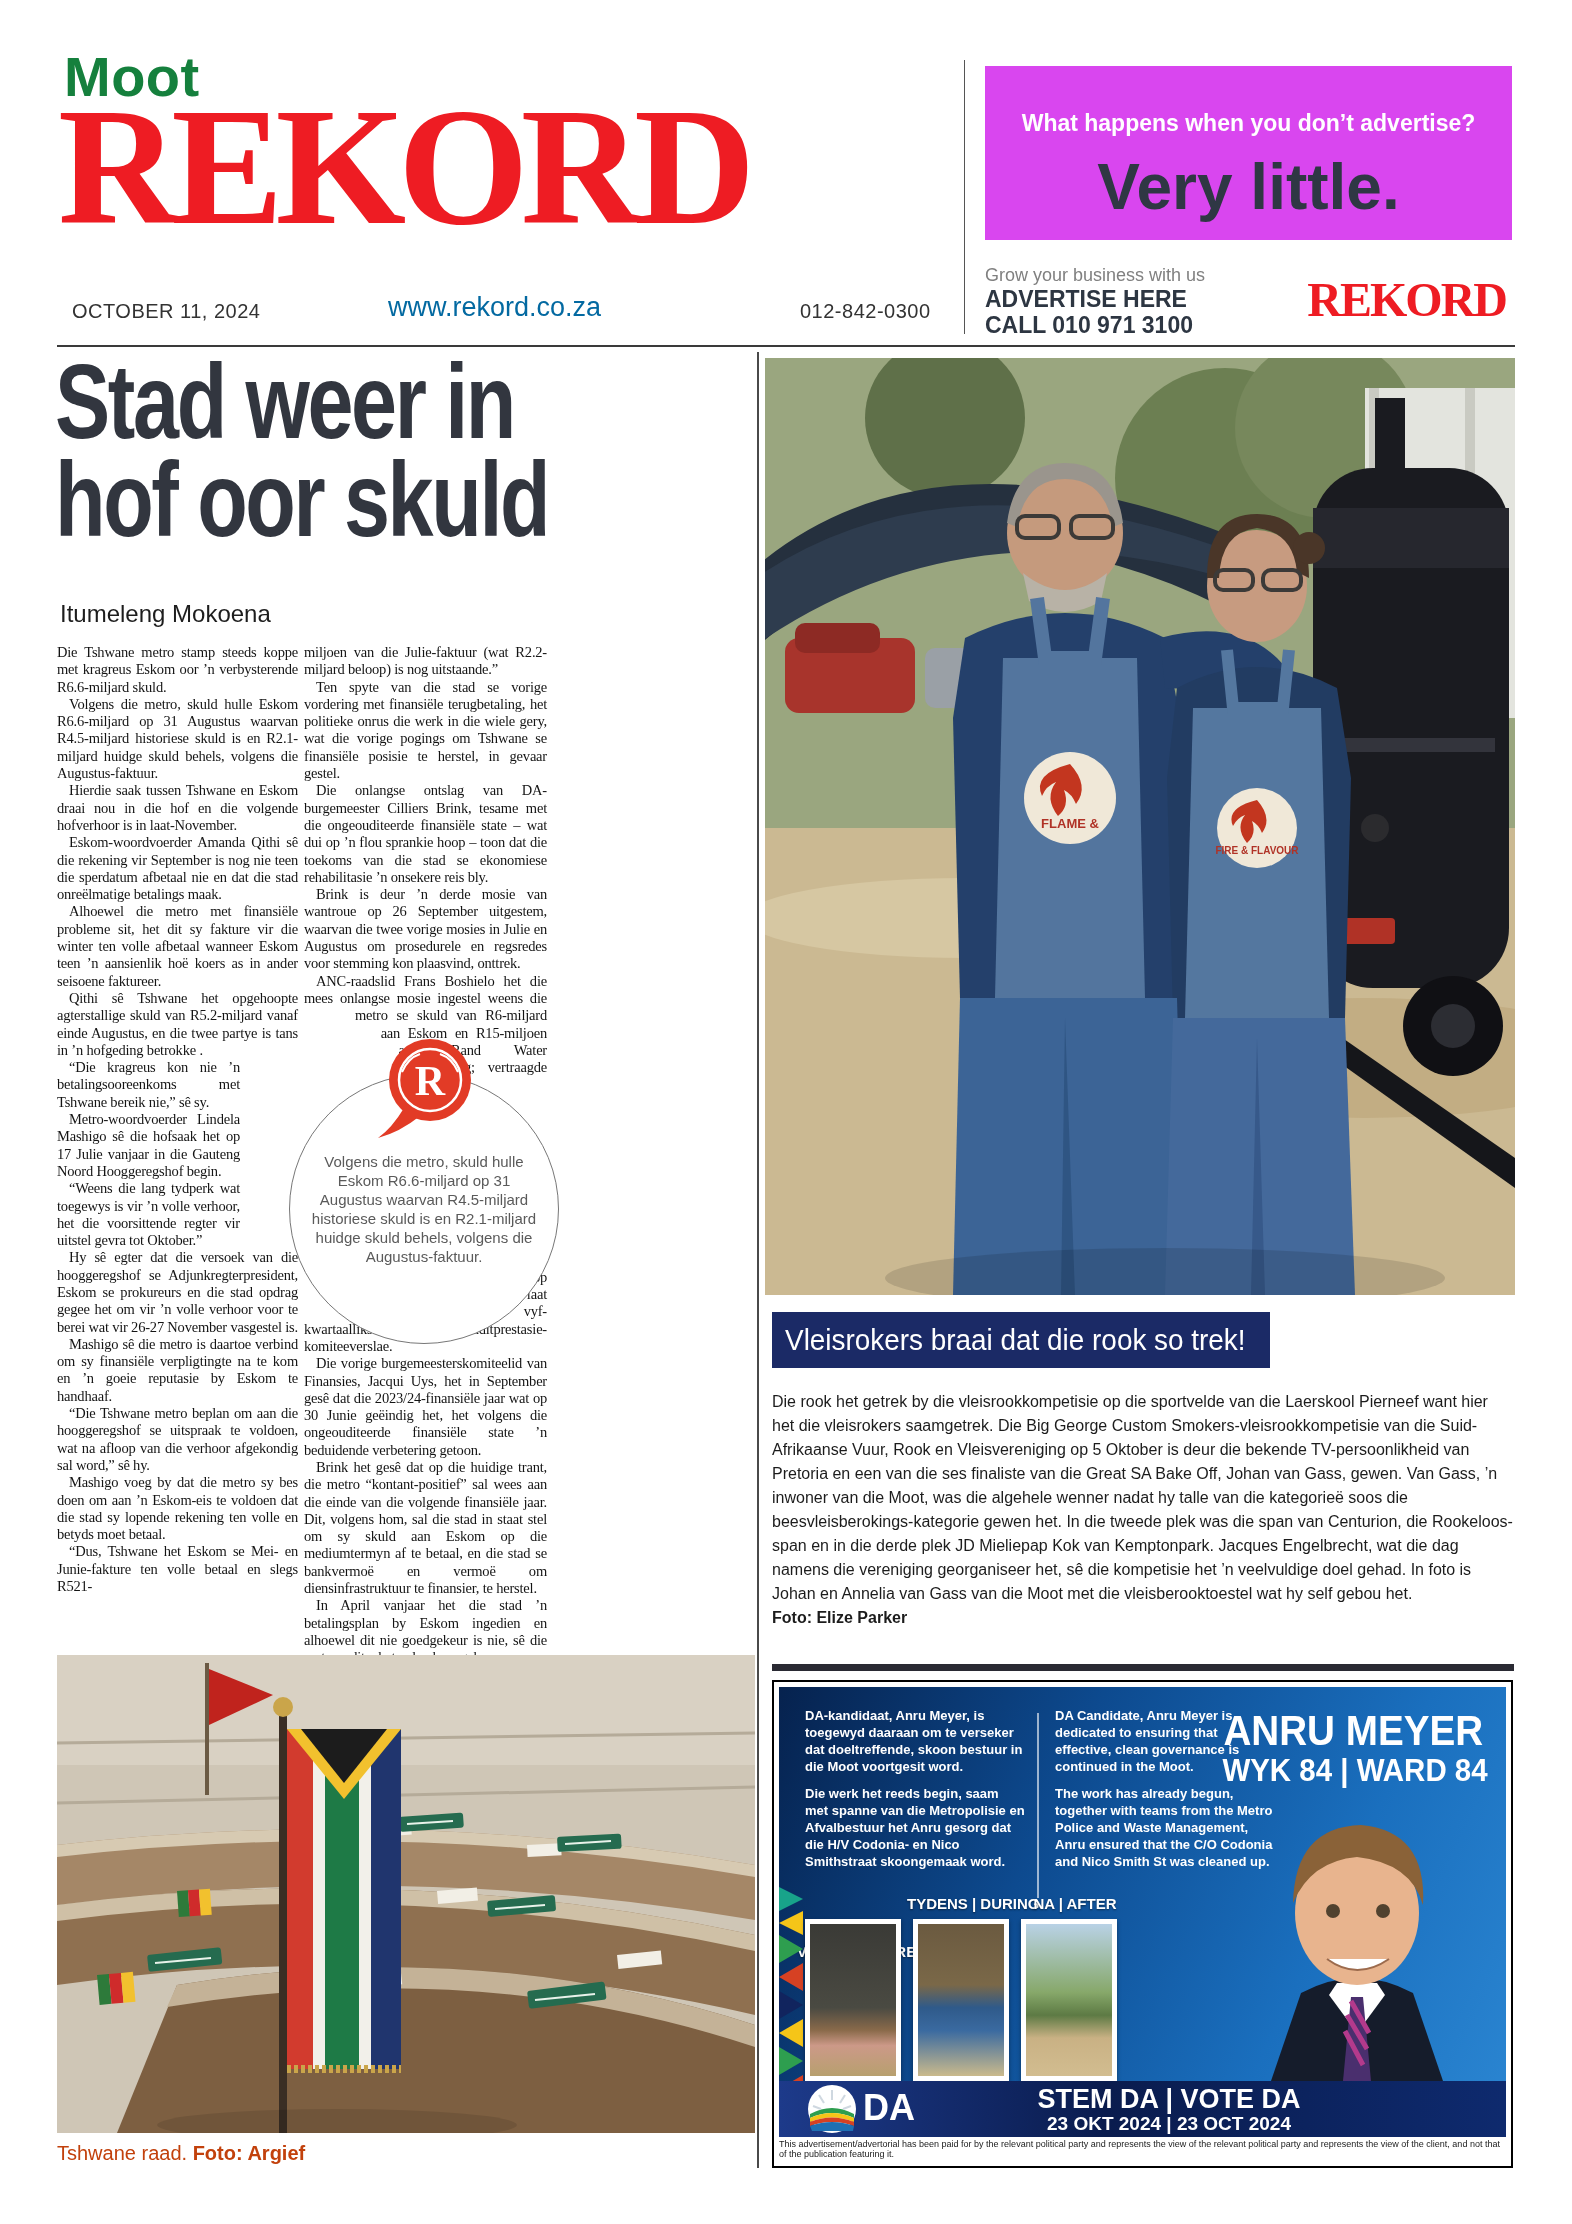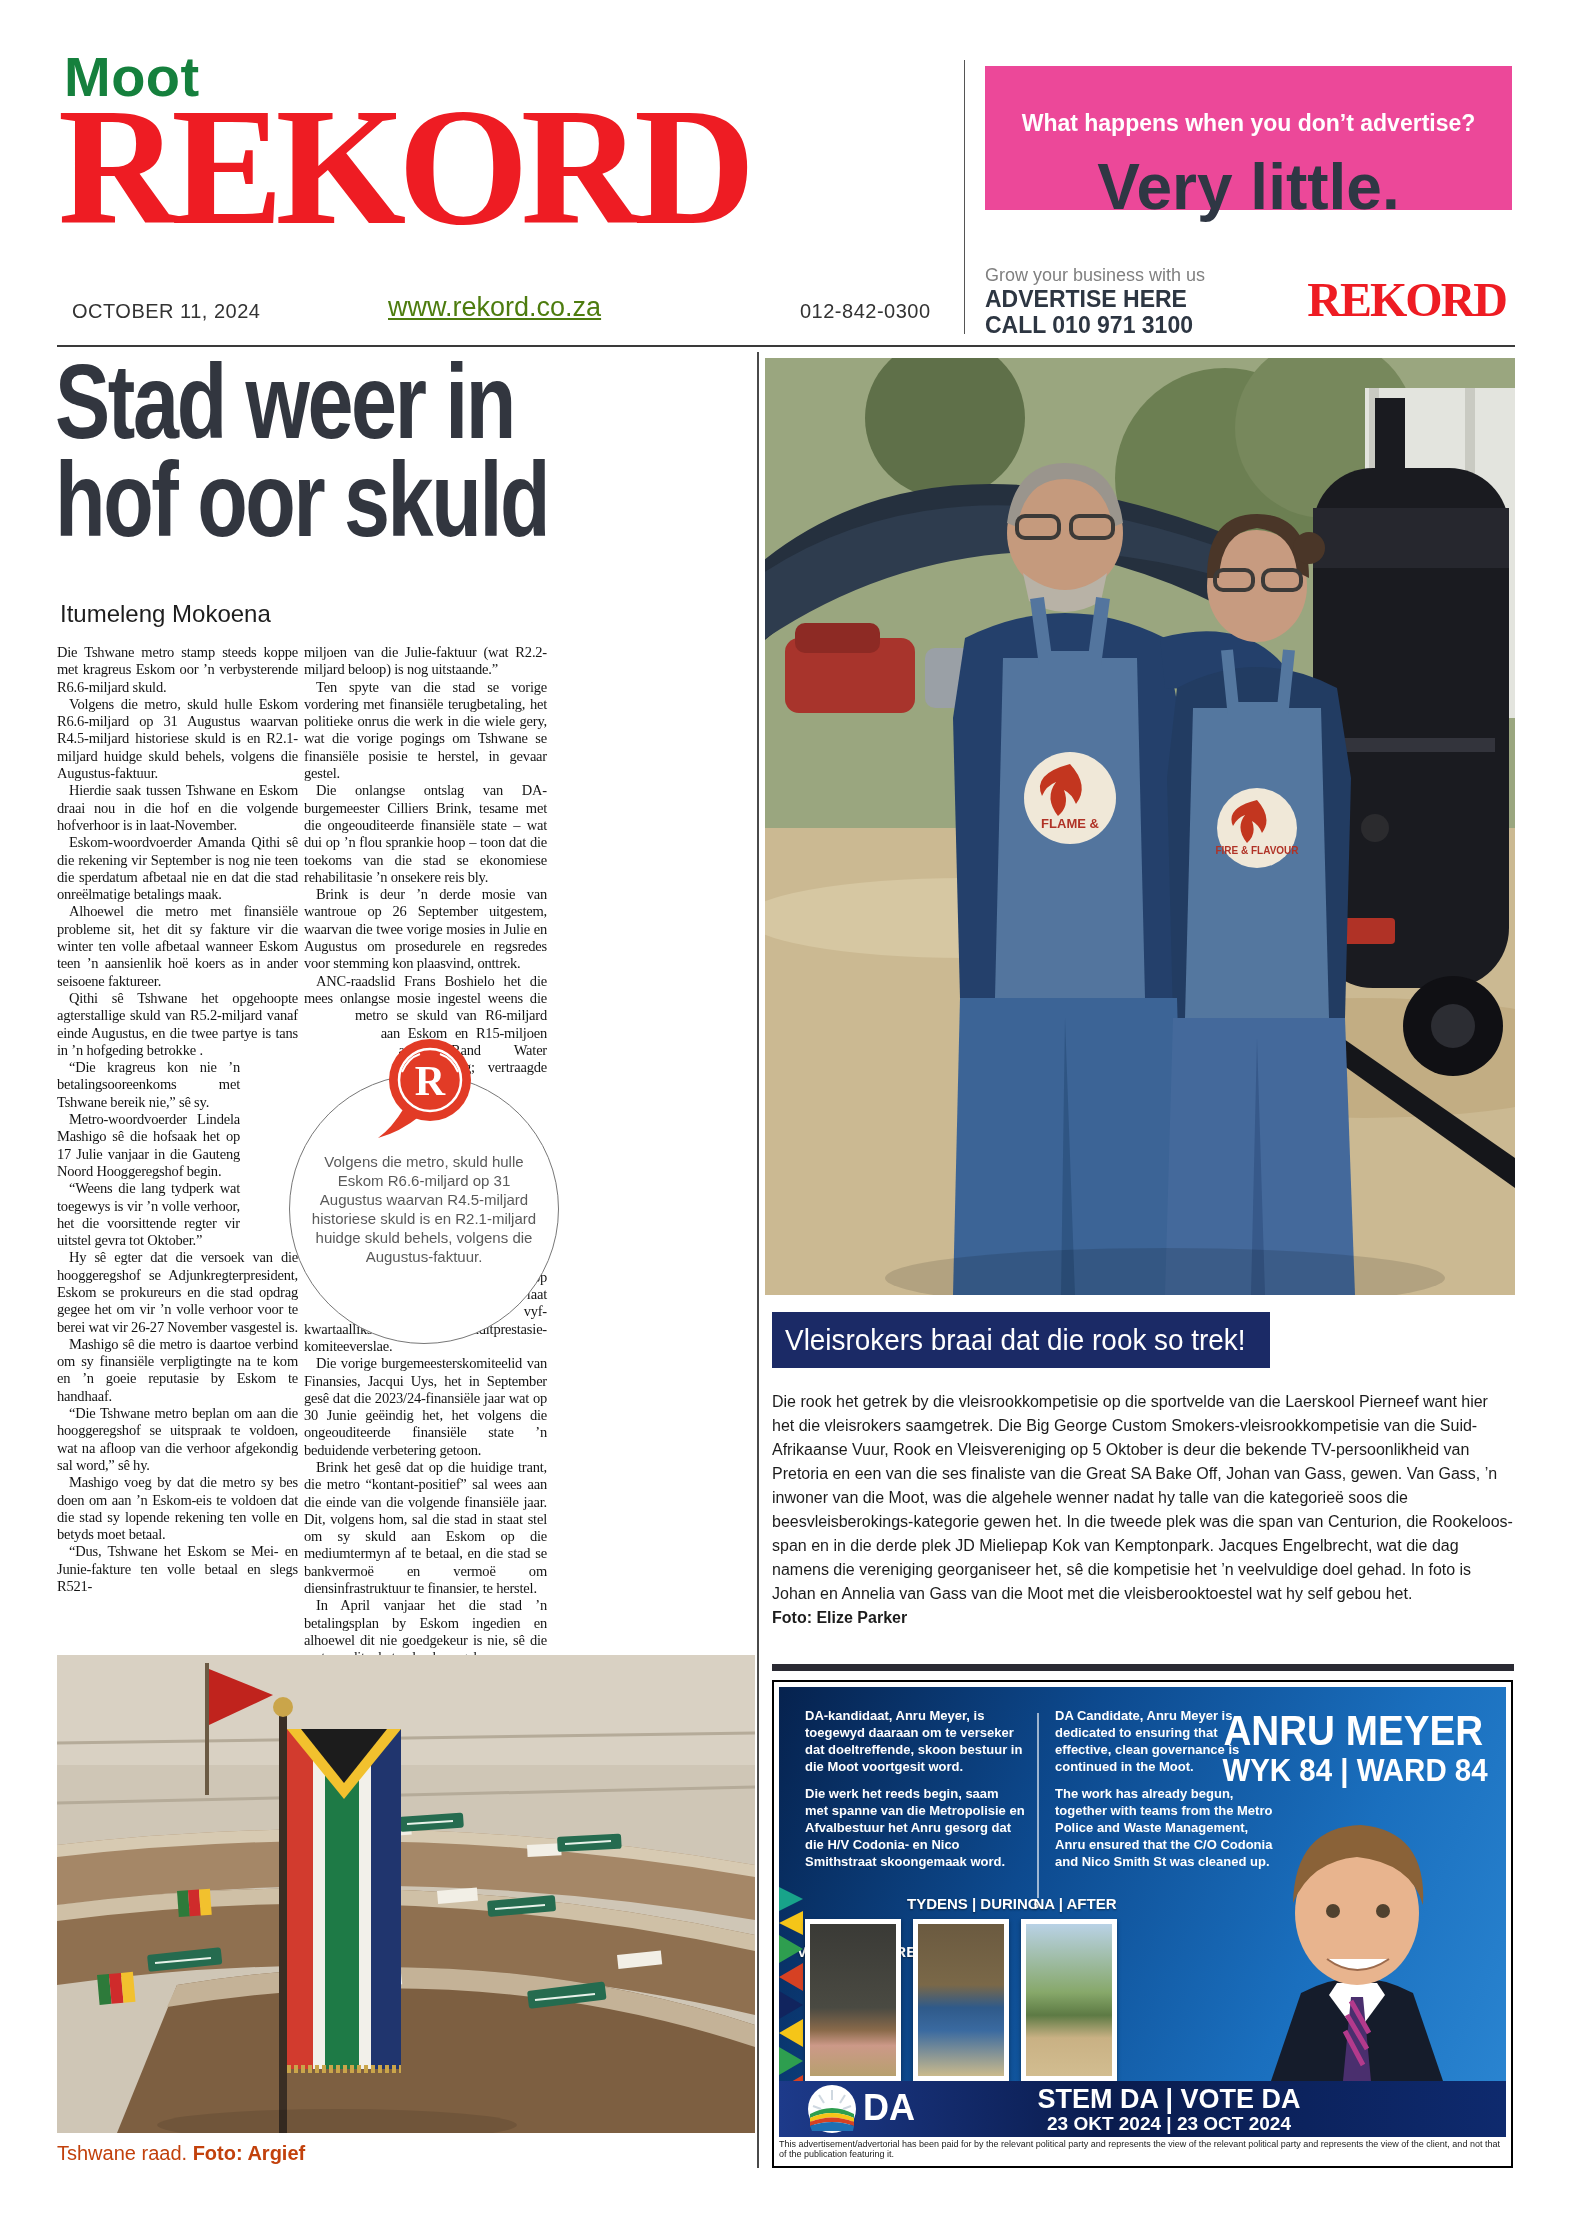--- a/index.html
+++ b/index.html
@@ -6,27 +6,27 @@
   .page{position:relative;width:1572px;height:2224px;background:#fff;overflow:hidden;
         font-family:"Liberation Sans",sans-serif;color:#111;}
   .abs{position:absolute;}
 
   
   .moot{left:64px;top:44px;font-size:56px;font-weight:bold;color:#15803d;letter-spacing:0.5px;}
   .rekord-big{left:58px;top:86px;font-family:"Liberation Serif",serif;font-weight:bold;
               font-size:168px;line-height:160px;color:#ee1c23;letter-spacing:-8px;}
   .dateline{top:300px;font-size:20px;color:#333;letter-spacing:0.5px;}
   .d-date{left:72px;}
-  .d-web{left:388px;top:292px;font-size:27px;color:#4d7c0f;text-decoration:underline;}
+  .d-web{left:388px;top:292px;font-size:27px;color:#0369a1;}
   .d-phone{left:800px;}
   .head-rule{left:57px;top:345px;width:1458px;height:2px;background:#3a3a3a;}
   .head-vline{left:964px;top:60px;width:1px;height:274px;background:#555;}
 
   
-  .had-red{left:985px;top:66px;width:527px;height:144px;background:#ec4899;}
+  .had-red{left:985px;top:66px;width:527px;height:174px;background:#d946ef;}
   .had-q{left:0;top:44px;width:100%;text-align:center;color:#fff;font-weight:bold;font-size:23px;}
   .had-a{left:0;top:84px;width:100%;text-align:center;color:#2f3744;font-weight:bold;font-size:64px;}
   .had-below{left:985px;top:264px;width:527px;height:70px;}
   .had-tag{font-size:18px;color:#808080;line-height:22px;}
   .had-bold{font-size:23px;font-weight:bold;color:#2d3642;line-height:26px;}
   .had-brand{position:absolute;right:6px;top:8px;font-family:"Liberation Serif",serif;
              font-weight:bold;font-size:48px;color:#ee1c23;letter-spacing:-2px;}
 
   
   .headline{left:55px;top:352px;width:780px;font-weight:bold;font-size:106px;line-height:98px;

